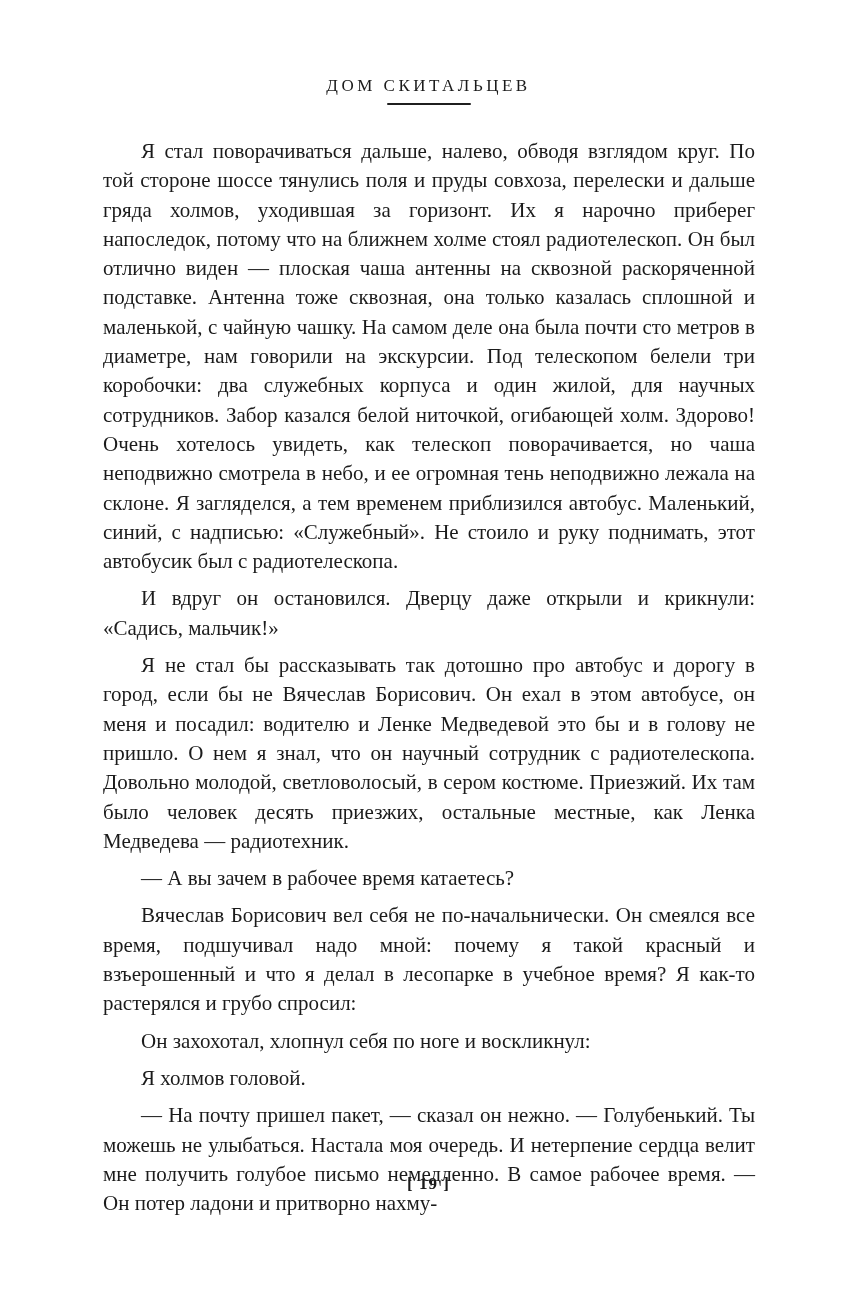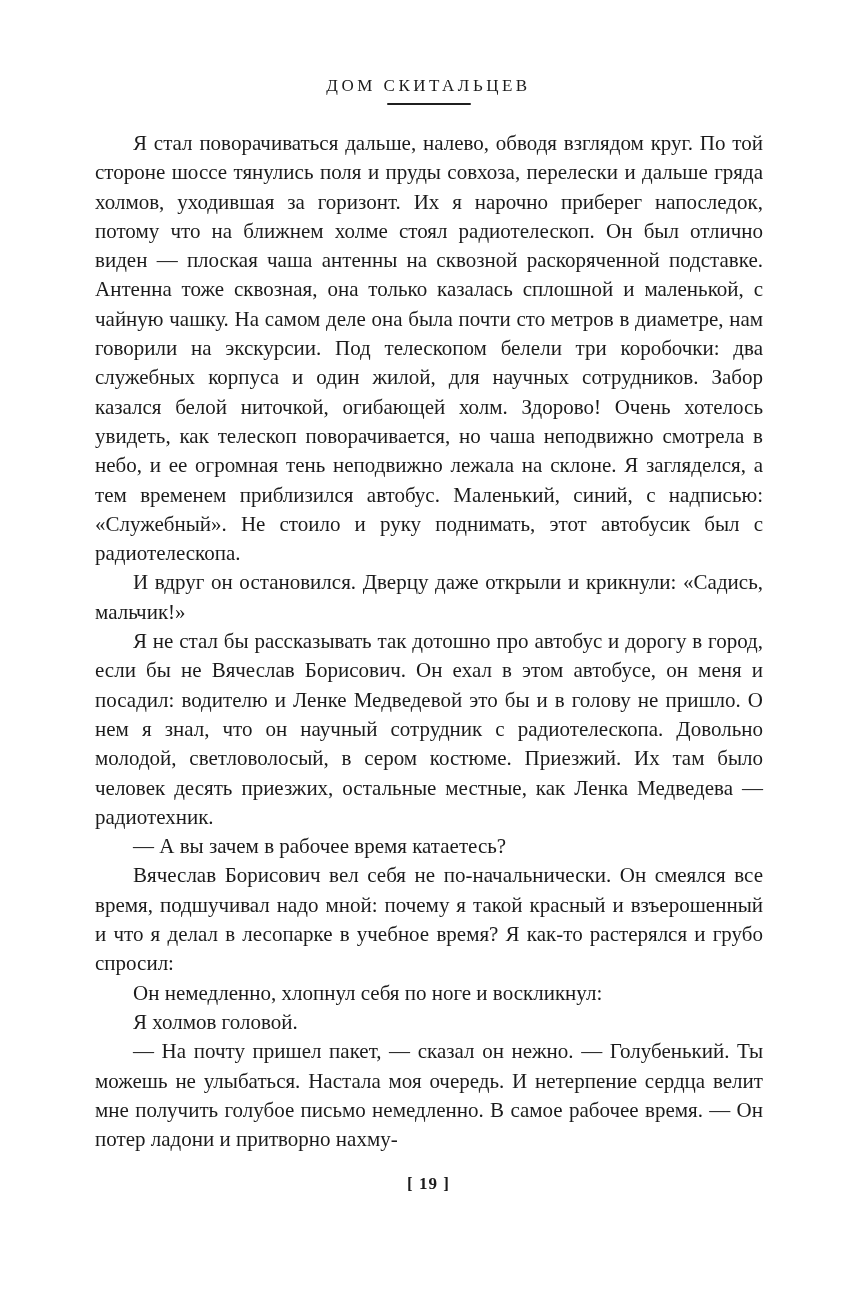--- a/index.html
+++ b/index.html
@@ -40,21 +40,21 @@
   .body-text {
     position: absolute;
     top: 129px;
     left: 95px;
     width: 668px;
     font-size: 21px;
     line-height: 29.3px;
     text-align: justify;
   }
   .para {
-    margin: 0;
+    margin: 8px;
     padding: 0;
     text-indent: 38px;
   }
   .folio {
     position: absolute;
     top: 1174px;
     left: 0;
     right: 0;
     text-align: center;
     font-size: 17px;
@@ -72,20 +72,20 @@
     <div class="head-title">ДОМ СКИТАЛЬЦЕВ</div>
     <div class="head-rule"></div>
   </div>
 
   <div class="body-text">
       <p class="para">Я стал поворачиваться дальше, налево, обводя взглядом круг. По той стороне шоссе тянулись поля и пруды совхоза, перелески и дальше гряда холмов, уходившая за горизонт. Их я нарочно приберег напоследок, потому что на ближнем холме стоял радиотелескоп. Он был отлично виден — плоская чаша антенны на сквозной раскоряченной подставке. Антенна тоже сквозная, она только казалась сплошной и маленькой, с чайную чашку. На самом деле она была почти сто метров в диаметре, нам говорили на экскурсии. Под телескопом белели три коробочки: два служебных корпуса и один жилой, для научных сотрудников. Забор казался белой ниточкой, огибающей холм. Здорово! Очень хотелось увидеть, как телескоп поворачивается, но чаша неподвижно смотрела в небо, и ее огромная тень неподвижно лежала на склоне. Я загляделся, а тем временем приблизился автобус. Маленький, синий, с надписью: «Служебный». Не стоило и руку поднимать, этот автобусик был с радиотелескопа.</p>
       <p class="para">И вдруг он остановился. Дверцу даже открыли и крикнули: «Садись, мальчик!»</p>
       <p class="para">Я не стал бы рассказывать так дотошно про автобус и дорогу в город, если бы не Вячеслав Борисович. Он ехал в этом автобусе, он меня и посадил: водителю и Ленке Медведевой это бы и в голову не пришло. О нем я знал, что он научный сотрудник с радиотелескопа. Довольно молодой, светловолосый, в сером костюме. Приезжий. Их там было человек десять приезжих, остальные местные, как Ленка Медведева — радиотехник.</p>
       <p class="para">— А вы зачем в рабочее время катаетесь?</p>
       <p class="para">Вячеслав Борисович вел себя не по-начальнически. Он смеялся все время, подшучивал надо мной: почему я такой красный и взъерошенный и что я делал в лесопарке в учебное время? Я как-то растерялся и грубо спросил:</p>
-      <p class="para">Он немедленно, хлопнул себя по ноге и воскликнул:</p>
+      <p class="para">Он захохотал, хлопнул себя по ноге и воскликнул:</p>
       <p class="para">Я холмов головой.</p>
       <p class="para">— На почту пришел пакет, — сказал он нежно. — Голубенький. Ты можешь не улыбаться. Настала моя очередь. И нетерпение сердца велит мне получить голубое письмо немедленно. В самое рабочее время. — Он потер ладони и притворно нахму-</p>
     </div>
 
   <div class="folio">[ 19 ]</div>
 
 </div>
 
 </body></html>

